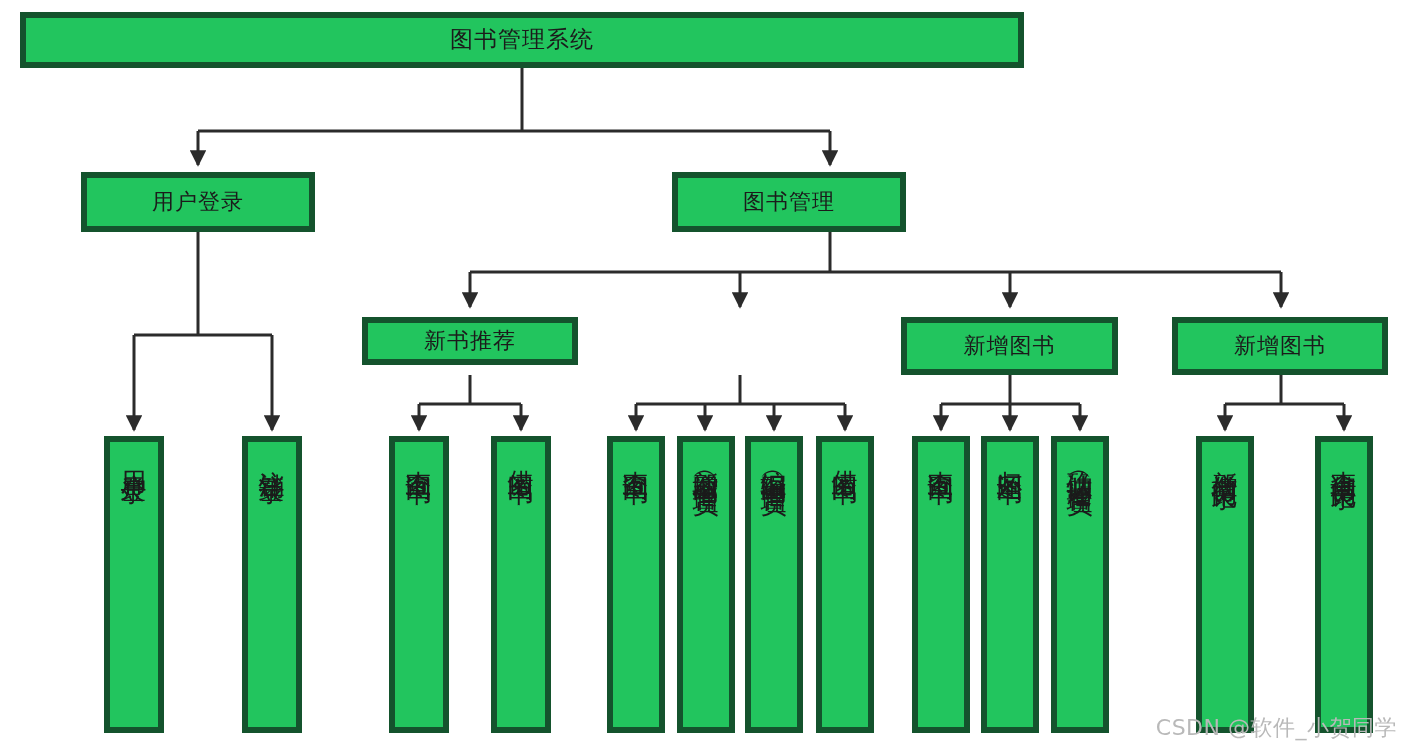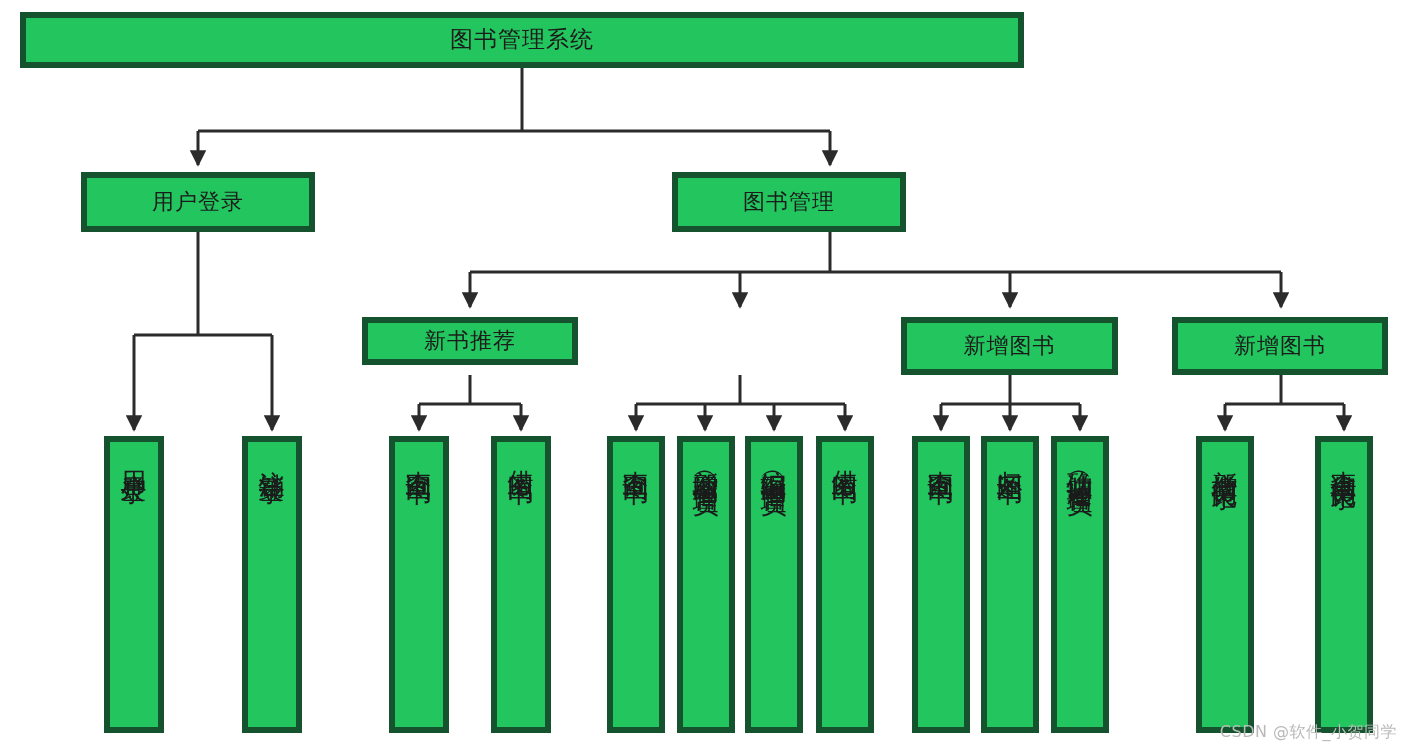--- a/index.html
+++ b/index.html
@@ -55,21 +55,21 @@
     line-height:1.0;
     letter-spacing:3px;
     white-space:normal;
     max-height:280px;
   }
   .node.v.tall .label{ max-height:288px; }
   .watermark{
     position:absolute;
     right:8px;
     bottom:4px;
-    font-size:16px;
+    font-size:22px;
     color:#b9b9b9;
     white-space:nowrap;
     z-index:3;
     letter-spacing:0.5px;
   }
 </style>
 </head>
 <body>
 
 <div id="canvas">

